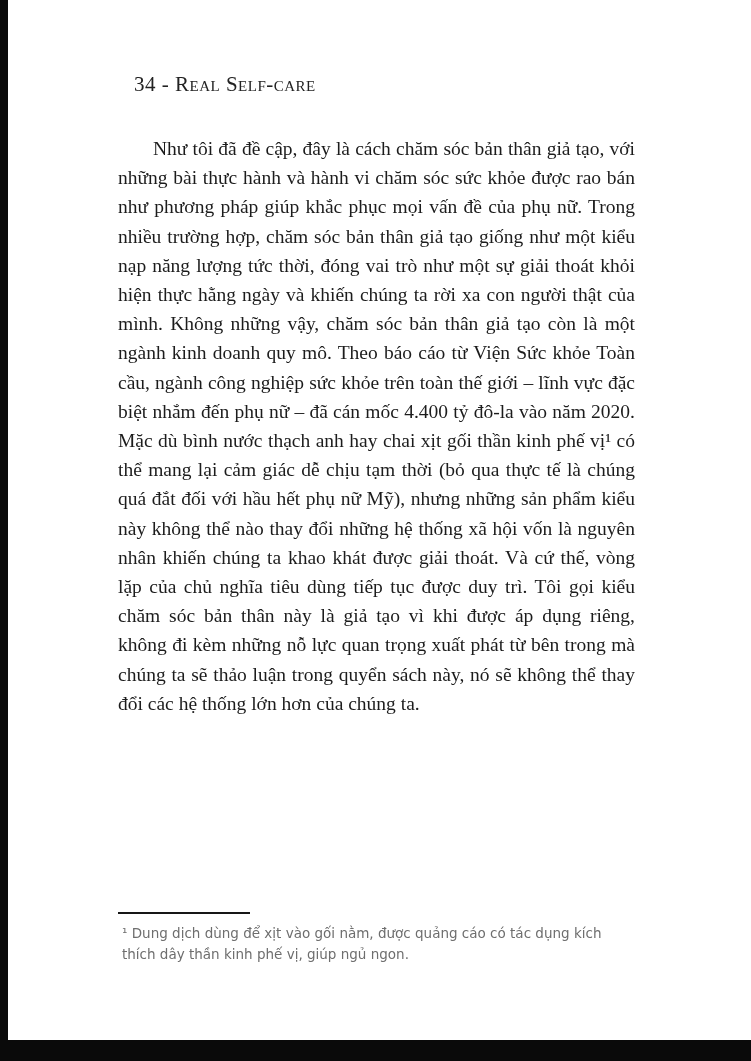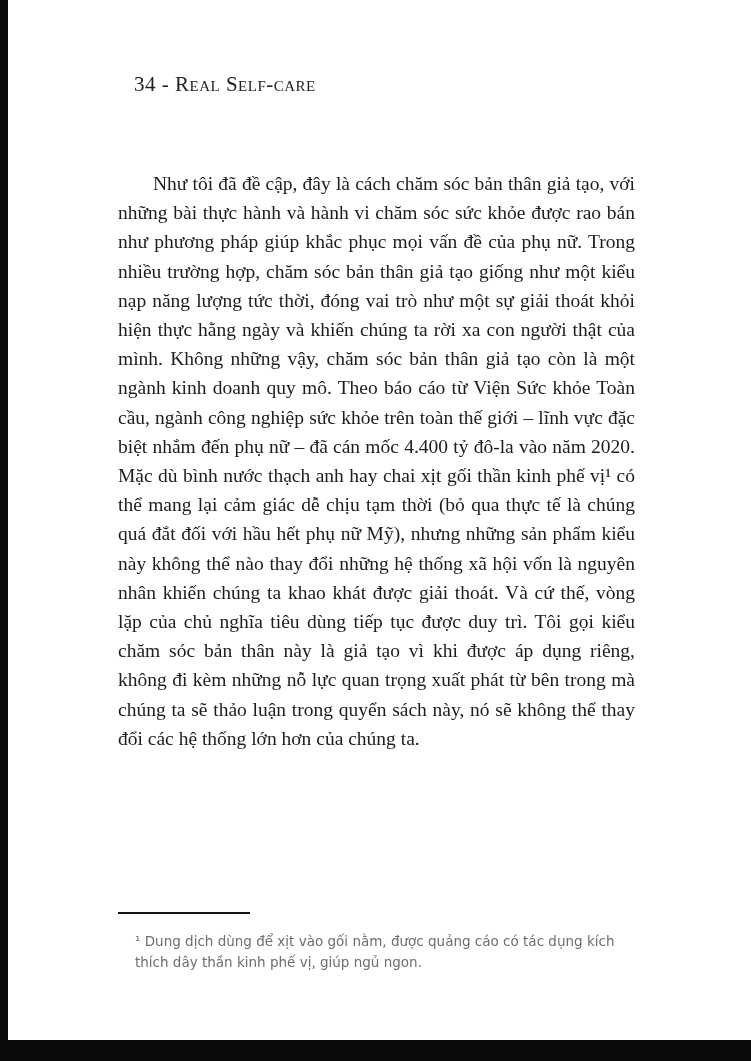--- a/index.html
+++ b/index.html
@@ -33,41 +33,41 @@
   }
   .running-header {
     font-variant: small-caps;
     font-size: 21px;
     letter-spacing: 0.5px;
     color: #222222;
     font-weight: 400;
     margin: 16px;
   }
   .body-text {
-    margin: 72px 0 0 0;
+    margin: 37px 0 0 0;
     font-size: 19.5px;
     line-height: 29.2px;
     text-align: justify;
     text-indent: 35px;
     color: #1c1c1c;
   }
   .footnote {
     position: absolute;
     left: 118px;
     top: 912px;
     width: 517px;
   }
   .footnote-rule {
     width: 132px;
     height: 2px;
     background: #161616;
     margin: 0 0 9px 0;
   }
   .footnote-text {
-    margin: 17px;
+    margin: 4px;
     font-family: "DejaVu Sans", "Liberation Sans", sans-serif;
     font-size: 13.5px;
     line-height: 21px;
     color: #6e6e6e;
     text-align: left;
   }
 </style>
 </head>
 <body>
 

